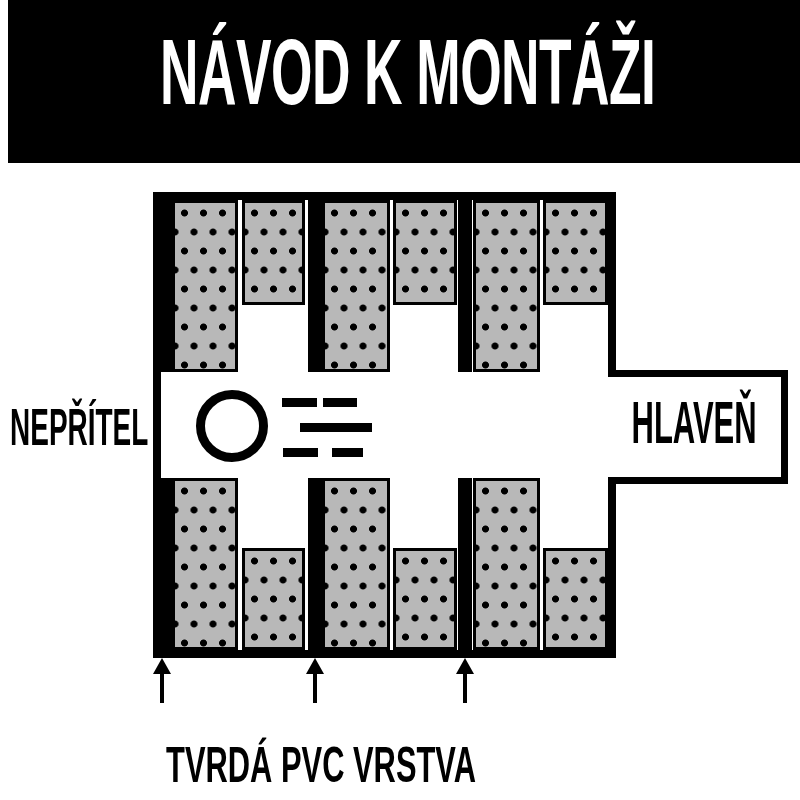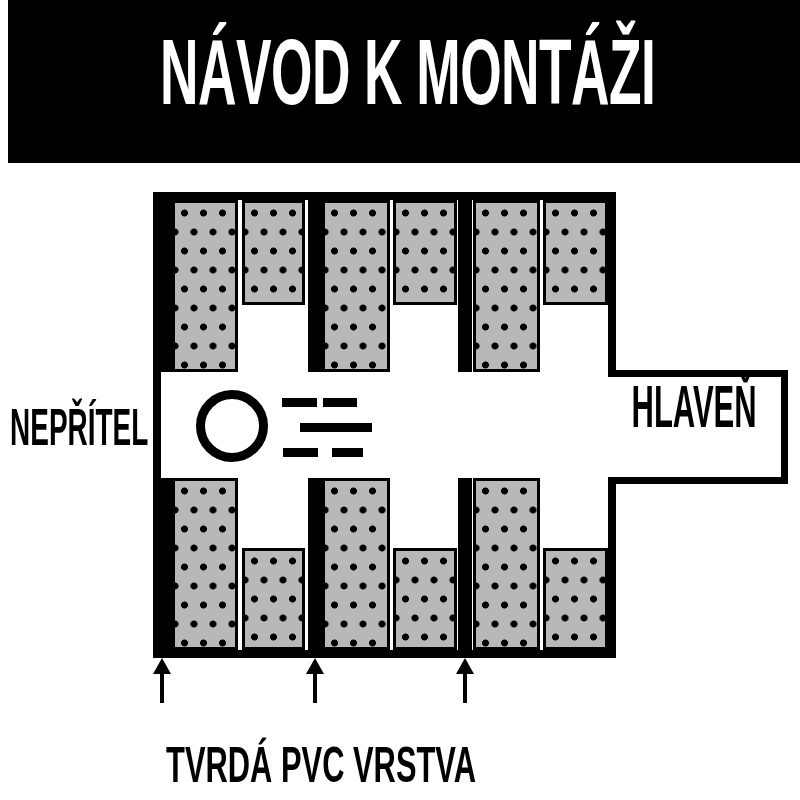--- a/index.html
+++ b/index.html
@@ -55,21 +55,21 @@
     border:9px solid #000000; border-radius:50%;
     background:#ffffff;
   }
   .dash { position:absolute; height:9px; background:#000000; }
 
   
   .barrel-box {
     left:608px; top:370px; width:180px; height:114px;
     background:#ffffff;
     border:7px solid #000000; border-left:none;
-    display:flex; justify-content:center;
+    display:flex; align-items:center; justify-content:center;
     z-index:5;
   }
   .barrel-label {
     font-size:60px; font-weight:bold; line-height:1;
     color:#000000; white-space:nowrap;
     transform-origin:center center;
     padding-bottom:8px;
   }
 
   

